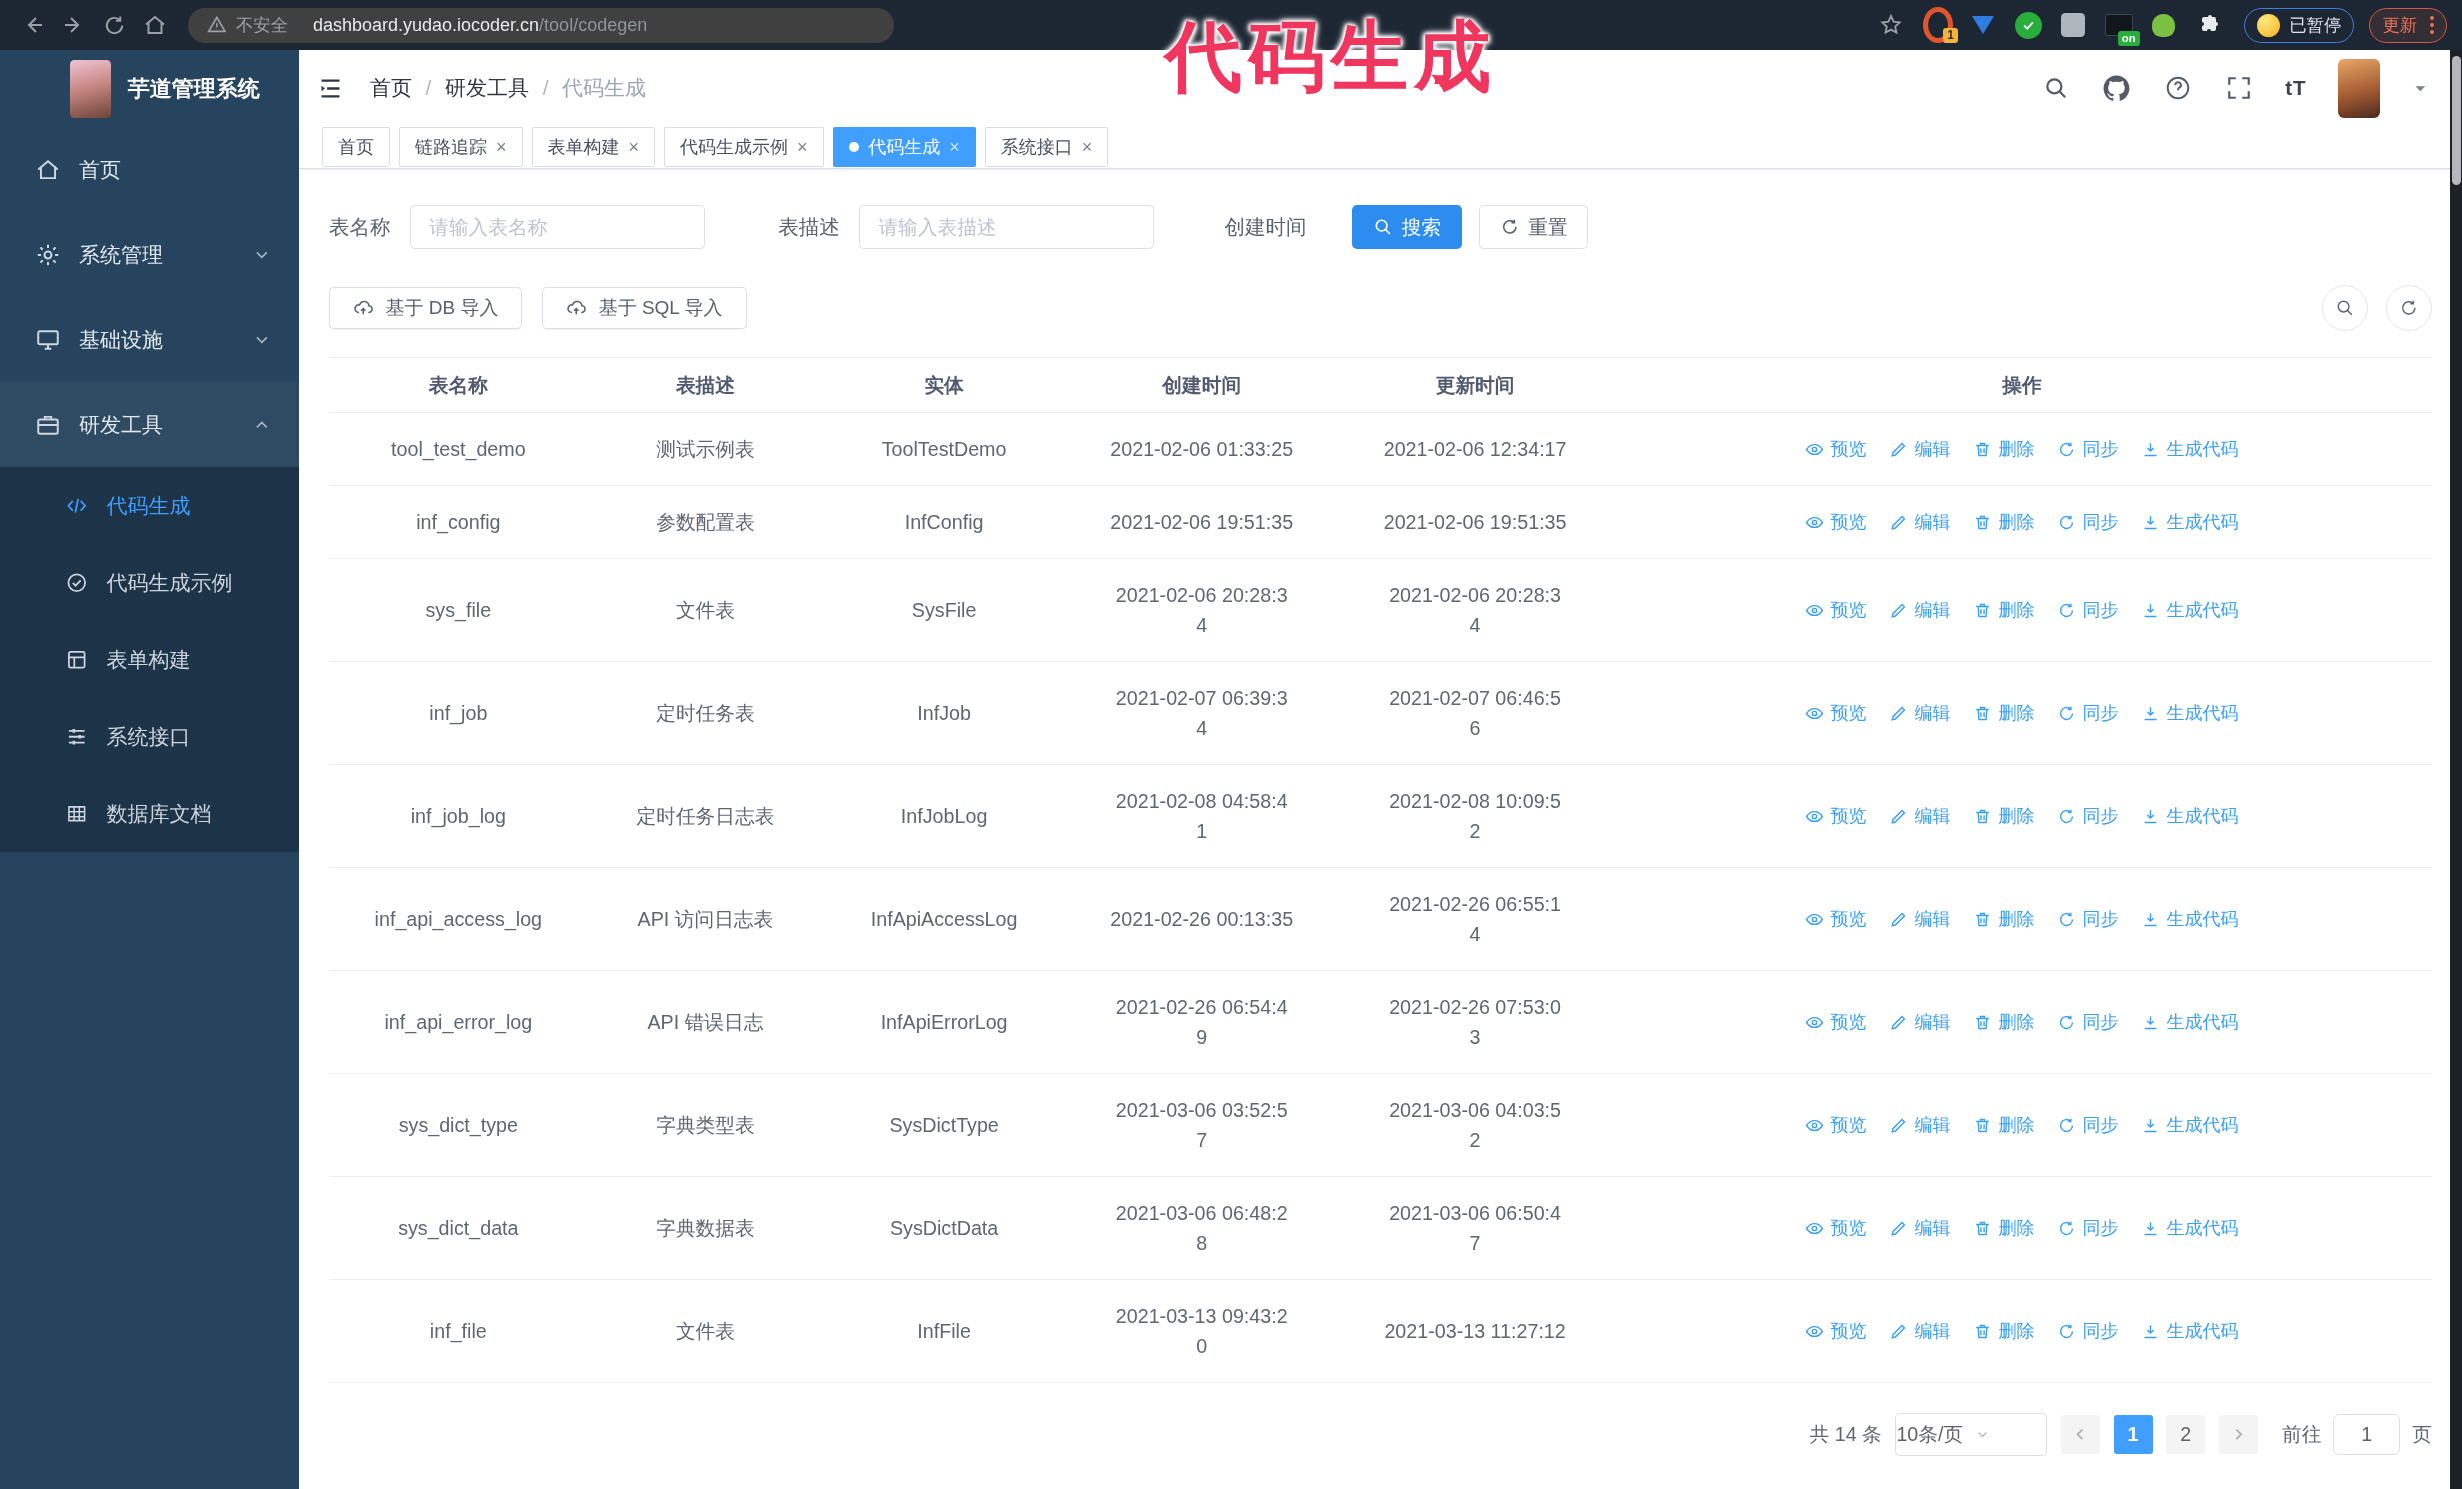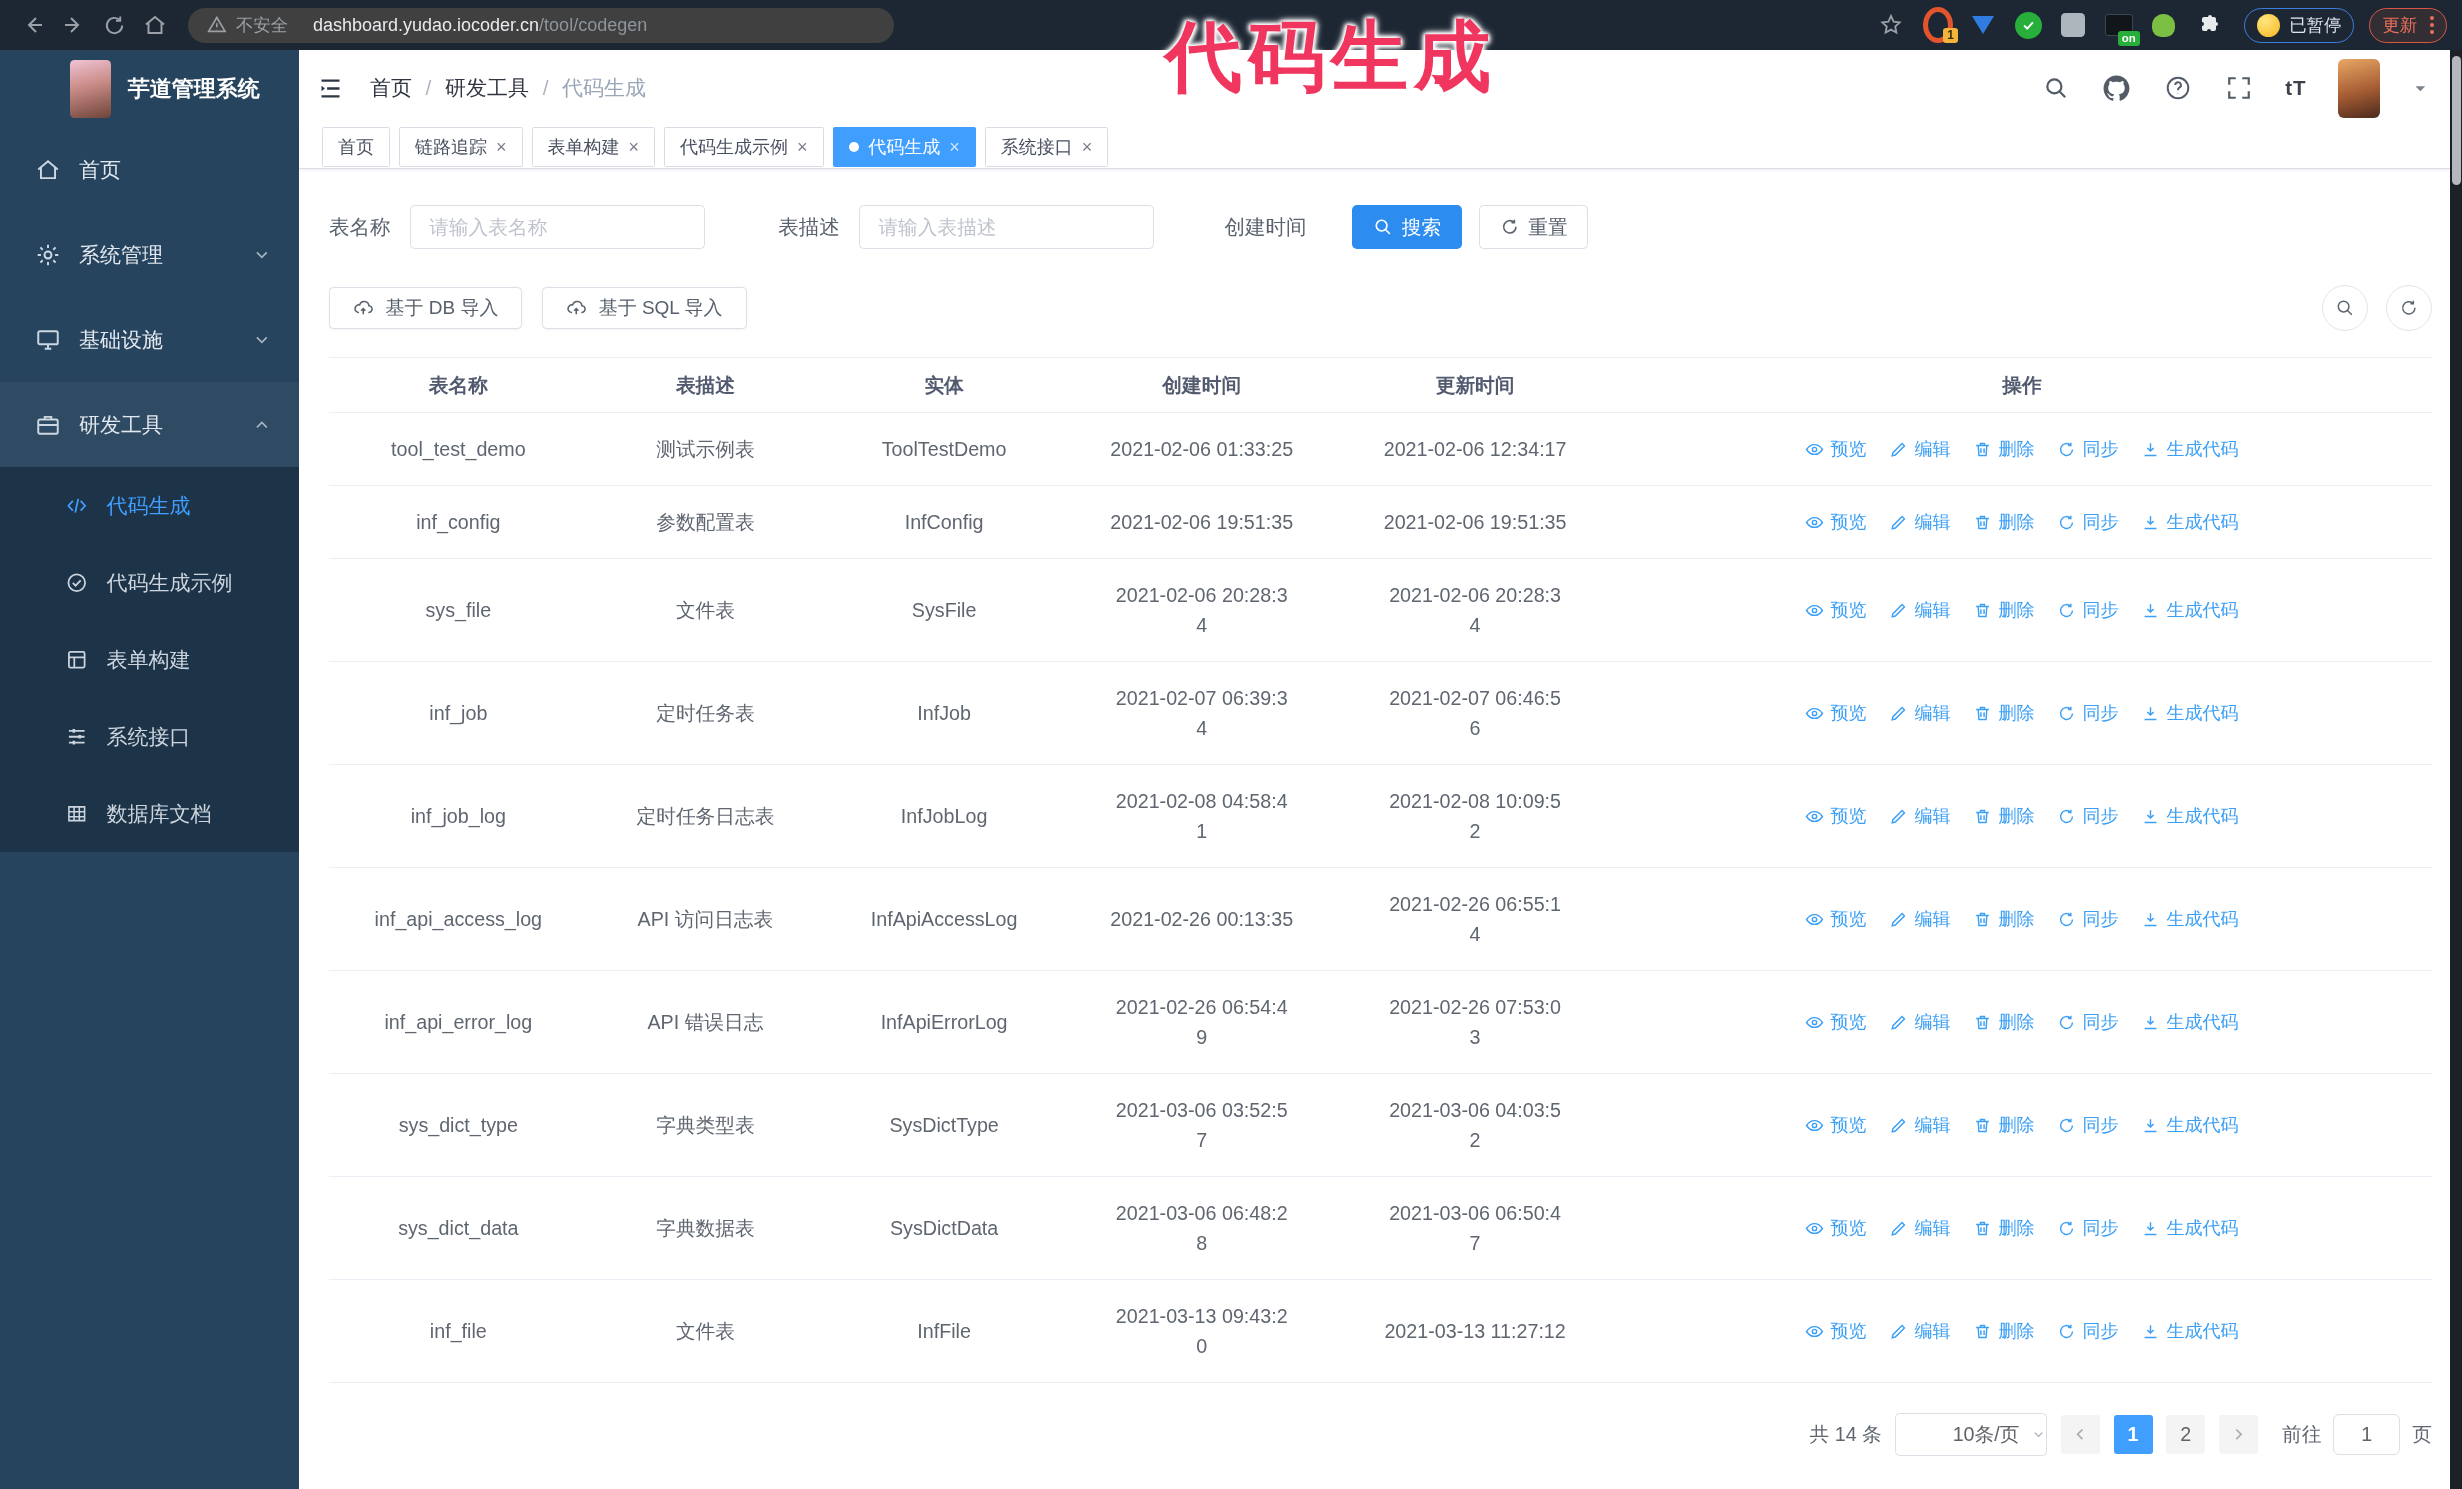--- a/index.html
+++ b/index.html
@@ -105,21 +105,21 @@
   tbody td{font-size:19.7px;color:#5f6670;padding:21px 7.6px;text-align:center;border-bottom:0.8px solid #ebeef5;
     line-height:30px;word-break:break-all;}
   .actions{display:flex;justify-content:center;align-items:center;gap:23px;}
   .action{display:flex;align-items:center;gap:6px;color:#3b9ff5;font-size:18px;text-decoration:none;
     white-space:nowrap;cursor:pointer;}
   .a-ic{width:19px;height:19px;}
   
   .pagination{display:flex;justify-content:flex-end;align-items:center;gap:13.6px;margin-top:30px;
     font-size:19.7px;color:#5f6670;}
   .page-size{width:150px;height:41px;border:0.8px solid #dcdfe6;border-radius:4.5px;display:flex;align-items:center;
-    justify-content:flex-end;gap:12px;color:#606266;cursor:pointer;background:#fff;}
+    justify-content:flex-start;gap:12px;color:#606266;cursor:pointer;background:#fff;}
   .pg-btn{min-width:39px;height:39px;border-radius:3px;background:#f4f4f5;display:flex;align-items:center;
     justify-content:center;color:#606266;cursor:pointer;}
   .pg-btn.arrow{color:#a8abb2;}
   .pg-btn.active{background:#409eff;color:#fff;font-weight:bold;}
   .goto{display:flex;align-items:center;gap:12px;margin-left:10.6px;}
   .goto-input{width:67px;height:41px;border:0.8px solid #dcdfe6;border-radius:6px;text-align:center;font-size:19.7px;
     color:#606266;outline:none;box-sizing:border-box;font-family:inherit;}
   
   .watermark{position:absolute;left:1165px;top:6px;font-size:77px;font-weight:800;color:#f0355e;
     letter-spacing:6px;white-space:nowrap;z-index:60;

